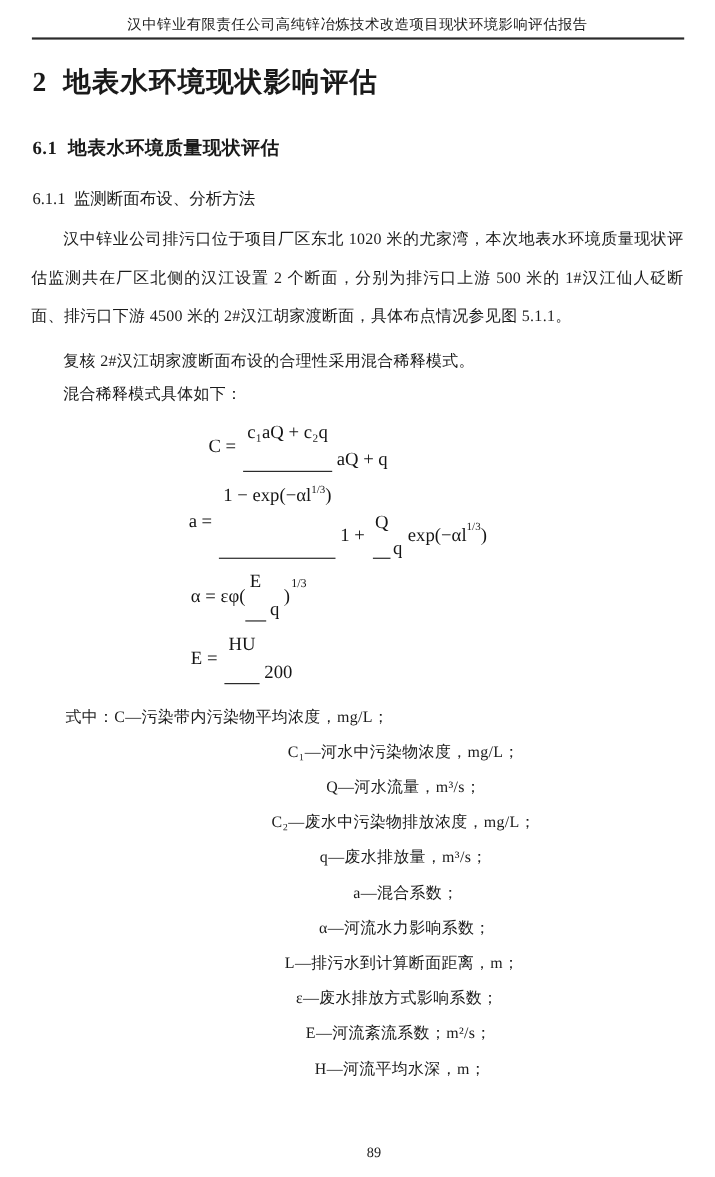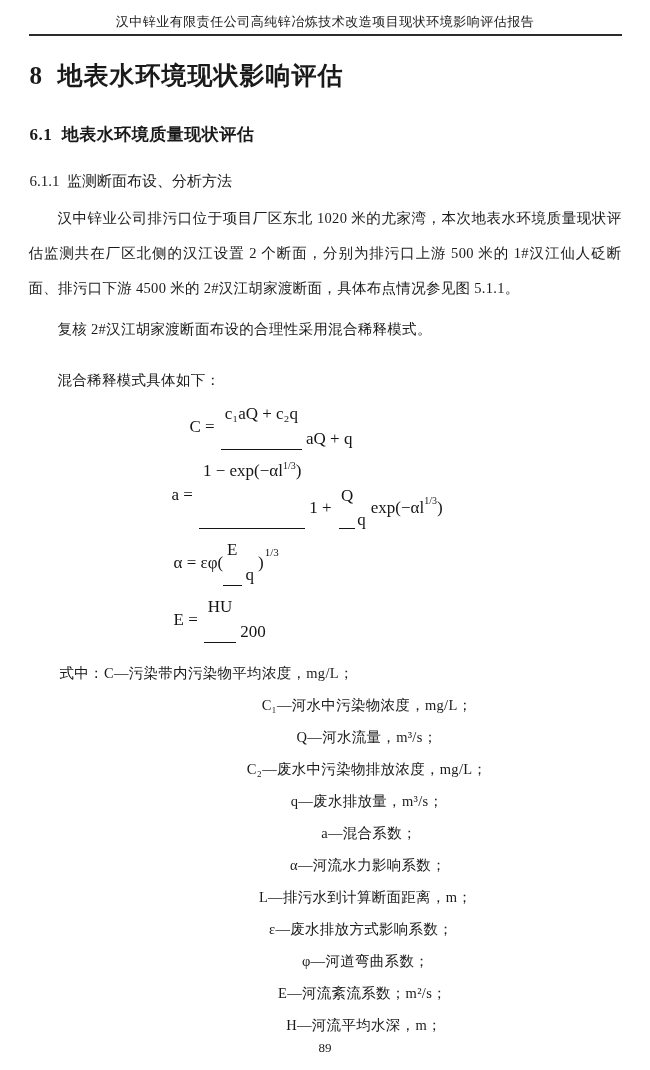--- a/index.html
+++ b/index.html
@@ -57,21 +57,21 @@
     text-indent: 2em;
     margin: 10px 0 0 0;
     letter-spacing: 0.3px;
   }
   p.single {
     line-height: 22px;
     margin-top: 12px;
   }
   p.lead-in {
     line-height: 22px;
-    margin-top: 29px;
+    margin-top: 8px;
     font-family: Liberation Serif, serif;
   }
   
   .formula {
     display: flex;
     align-items: center;
     font-size: 17px;
     font-family: "Liberation Serif", "DejaVu Serif", serif;
     color: #151515;
   }
@@ -116,36 +116,36 @@
   .f3 { margin: 10px 0 0 145px; }
   .f4 { margin: 10px 0 0 145px; }
   
   .symbols { margin-top: 14px; font-size: 14.5px; letter-spacing: 0.3px; }
   .sym-row { line-height: 32px; white-space: pre; }
   .sym-row.lead { padding-left: 31px; }
   .sym-row.indent { padding-left: 84px; text-align: center; }
   .footer-page {
     position: absolute;
     bottom: 14px;
-    left: 0;
+    left: 15px;
     width: 100%;
     text-align: center;
     font-size: 13px;
     font-family: Liberation Serif, serif;
   }
 </style>
 </head>
 <body>
 
 <div class="page">
 
   <div class="doc-header">汉中锌业有限责任公司高纯锌冶炼技术改造项目现状环境影响评估报告</div>
   <hr class="header-rule">
 
-  <h1 class="title">8  地表水环境现状影响评估</h1>
+  <h1 class="title">2  地表水环境现状影响评估</h1>
   <h2 class="subtitle">6.1  地表水环境质量现状评估</h2>
   <h3 class="subsubtitle">6.1.1  监测断面布设、分析方法</h3>
 
   <p class="body-text">汉中锌业公司排污口位于项目厂区东北 1020 米的尤家湾，本次地表水环境质量现状评估监测共在厂区北侧的汉江设置 2 个断面，分别为排污口上游 500 米的 1#汉江仙人砭断面、排污口下游 4500 米的 2#汉江胡家渡断面，具体布点情况参见图 5.1.1。</p>
   <p class="body-text single">复核 2#汉江胡家渡断面布设的合理性采用混合稀释模式。</p>
   <p class="body-text lead-in">混合稀释模式具体如下：</p>
 
   <div class="formula f1">
     <span class="lhs">C =</span>
     <span class="frac">
@@ -192,20 +192,19 @@
   <div class="symbols">
     <div class="sym-row lead"><span>式中：</span><span>C—污染带内污染物平均浓度，mg/L；</span></div>
     <div class="sym-row indent">C₁—河水中污染物浓度，mg/L；</div>
     <div class="sym-row indent">Q—河水流量，m³/s；</div>
     <div class="sym-row indent">C₂—废水中污染物排放浓度，mg/L；</div>
     <div class="sym-row indent">q—废水排放量，m³/s；</div>
     <div class="sym-row indent" style="padding-left:88px;">a—混合系数；</div>
     <div class="sym-row indent" style="padding-left:86px;">α—河流水力影响系数；</div>
     <div class="sym-row indent" style="padding-left:81px;">L—排污水到计算断面距离，m；</div>
     <div class="sym-row indent" style="padding-left:72px;">ε—废水排放方式影响系数；</div>
-    <div class="sym-row indent" style="padding-left:81px;">φ—河道弯曲系数；</div>
     <div class="sym-row indent" style="padding-left:75px;">E—河流紊流系数；m²/s；</div>
     <div class="sym-row indent" style="padding-left:78px;">H—河流平均水深，m；</div>
   </div>
 
   <div class="footer-page">89</div>
 
 </div>
 
 </body></html>

